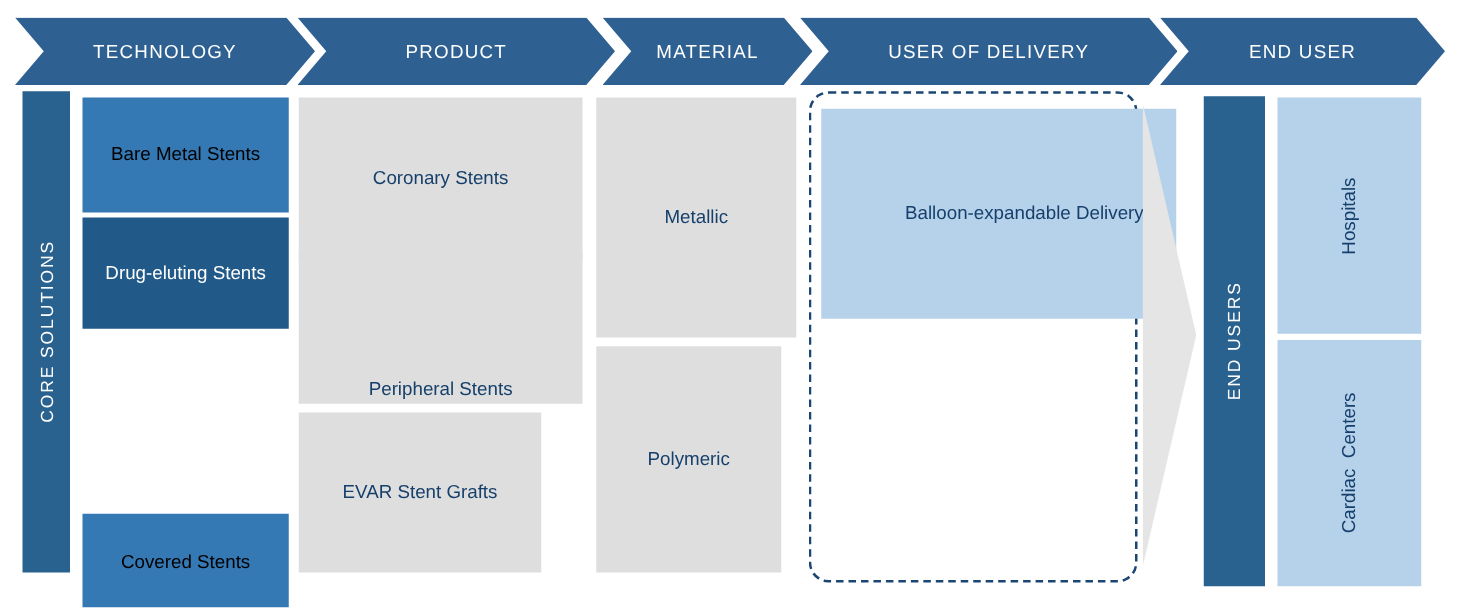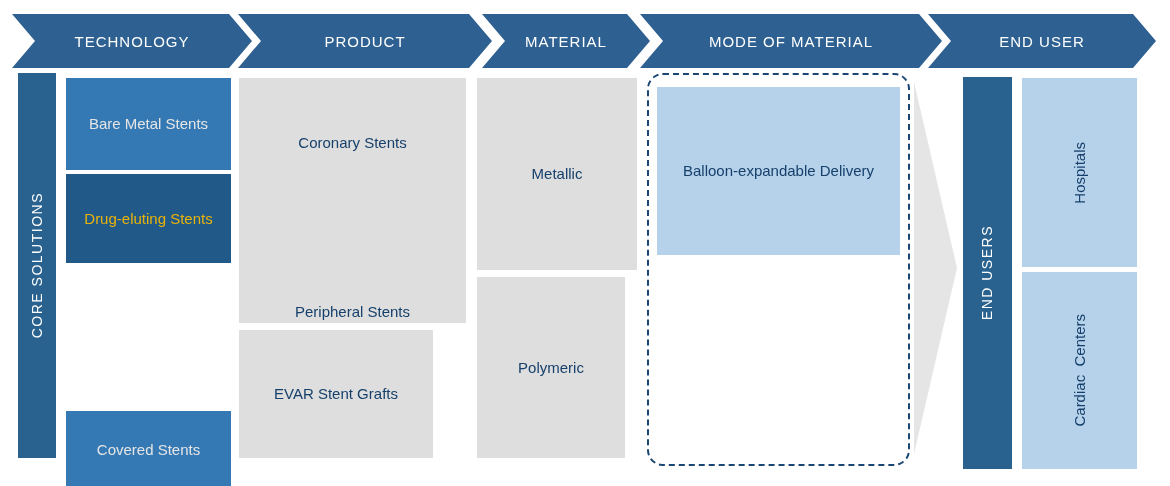--- a/index.html
+++ b/index.html
@@ -34,22 +34,22 @@
     position: absolute;
     display: flex;
     align-items: center;
     justify-content: center;
     text-align: center;
     font-size: 15px;
     line-height: 1.45;
   }
   .box-gray   { background: var(--gray_box);   color: var(--navy_text); }
   .box-light  { background: var(--light_box);  color: var(--navy_text); }
-  .box-dark   { background: var(--dark_box);   color: #eab308; }
-  .box-medium { background: var(--medium_box); color: #e5e5e5; }
+  .box-dark   { background: var(--dark_box);   color: #ffffff; }
+  .box-medium { background: var(--medium_box); color: #000000; }
   .rail       { background: var(--rail_blue);  color: #ffffff; }
   .wrap { white-space: pre-line; }
   
   .vtext {
     writing-mode: vertical-rl;
     transform: rotate(180deg);
     letter-spacing: 1.5px;
     font-size: 14px;
     white-space: pre;
   }
@@ -89,21 +89,21 @@
   <div class="arrow" style="left:12px; width:240px;">
     <span>TECHNOLOGY</span>
   </div>
   <div class="arrow" style="left:238px; width:254px;">
     <span>PRODUCT</span>
   </div>
   <div class="arrow" style="left:482px; width:168px;">
     <span>MATERIAL</span>
   </div>
   <div class="arrow" style="left:640px; width:302px;">
-    <span>MODE OF MATERIAL</span>
+    <span>USER OF DELIVERY</span>
   </div>
   <div class="arrow" style="left:928px; width:228px;">
     <span>END USER</span>
   </div>
 
   <div class="box rail" style="left:18px; top:73px; width:38px; height:385px;">
     <span class="vtext">CORE SOLUTIONS</span>
   </div>
 
   <div class="box box-medium" style="left:66px; top:78px; width:165px; height:92px;">
@@ -127,21 +127,21 @@
   </div>
 
   <div class="box box-gray" style="left:477px; top:78px; width:160px; height:192px;">
     <span>Metallic</span>
   </div>
   <div class="box box-gray" style="left:477px; top:277px; width:148px; height:181px;">
     <span>Polymeric</span>
   </div>
 
   <div class="dashed-frame"></div>
-  <div class="box box-light" style="left:657px; top:87px; width:243px; height:168px;">
+  <div class="box box-light" style="left:657px; top:87px; width:243px; height:168px;padding-left:41px;">
     <span>Balloon-expandable Delivery</span>
   </div>
 
   <div class="flow-arrow"></div>
 
   <div class="box rail" style="left:963px; top:77px; width:49px; height:392px;">
     <span class="vtext">END USERS</span>
   </div>
 
   <div class="box box-light" style="left:1022px; top:78px; width:115px; height:189px;">

